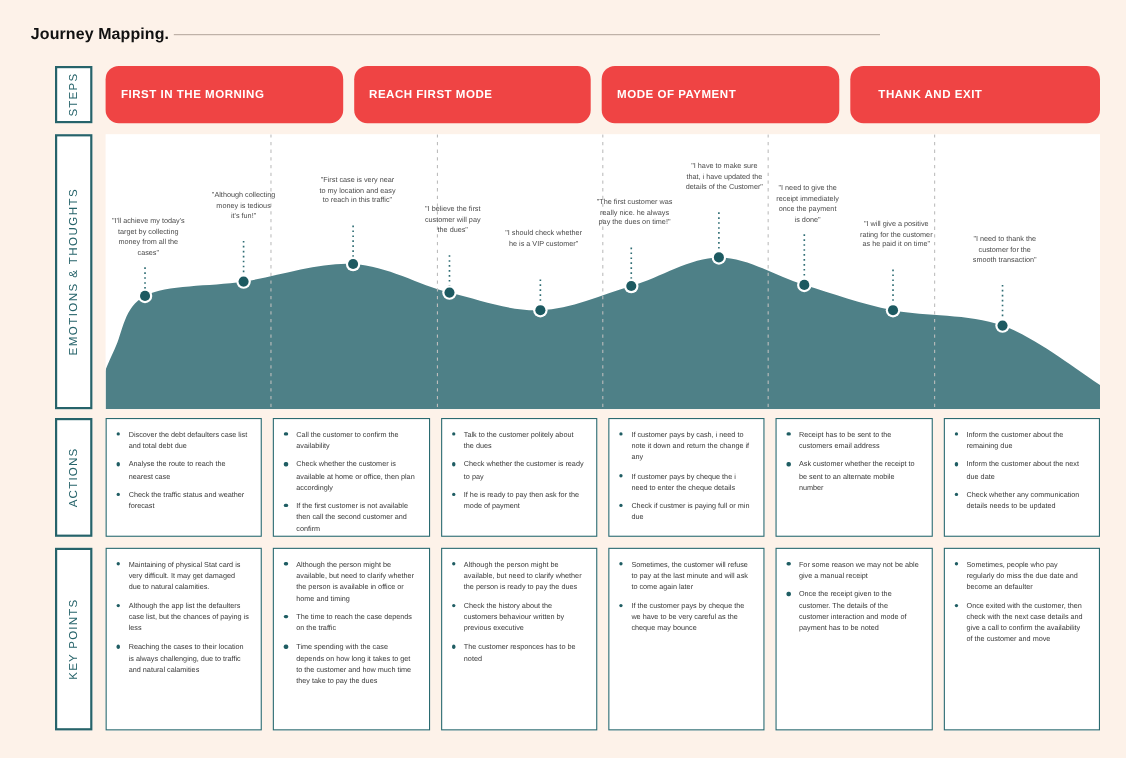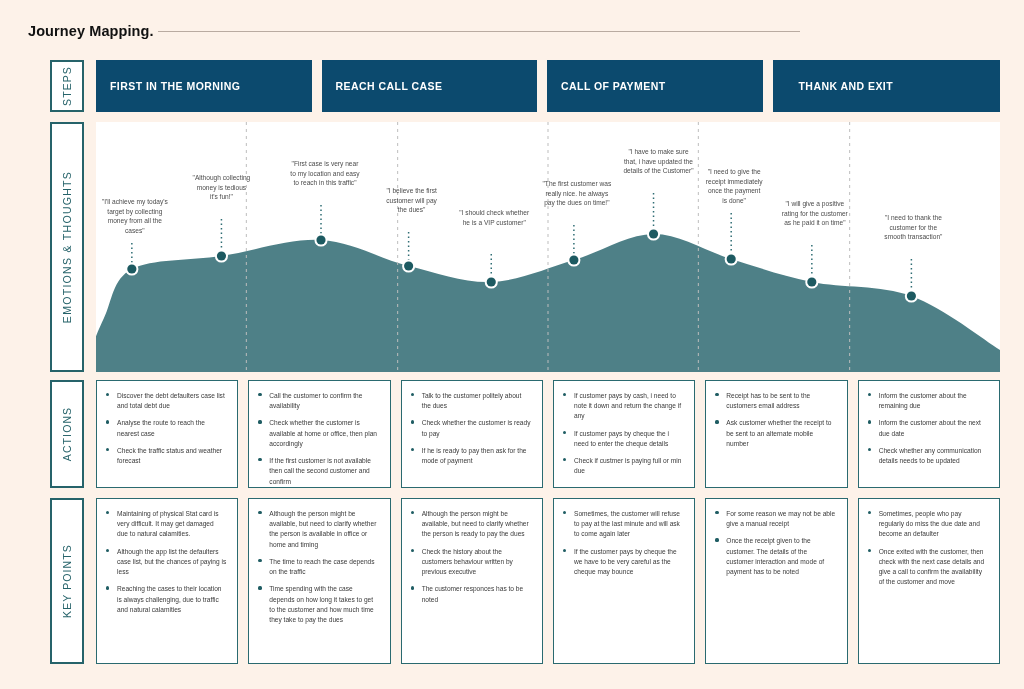--- a/index.html
+++ b/index.html
@@ -40,24 +40,24 @@
     font-size:10.5px;
     letter-spacing:1.1px;
     color:#26636a;
     font-weight:normal;
   }
   .rowbody{flex:1;display:flex;margin-left:12px;}
 
   
   #steps-row{left:50px;top:60px;width:950px;height:52px;}
   .step-cell{
-    flex:1;background:#0c4a6e;margin-right:10px;
+    flex:1;background:#ef4444;margin-right:10px;
     display:flex;align-items:center;
     color:#ffffff;font-size:10.5px;font-weight:bold;letter-spacing:.45px;
-    padding-left:14px;box-sizing:border-box;
+    padding-left:14px;box-sizing:border-box;border-radius:12px;
   }
   .step-cell:last-child{margin-right:0;padding-left:26px;}
 
   
   #emotions-row{left:50px;top:122px;width:950px;height:250px;}
   #emotions-row .rowlabel span{font-size:10.5px;letter-spacing:1.3px;}
   .chart-wrap{
     flex:1;background:#ffffff;position:relative;overflow:hidden;
   }
   .chart-wrap svg{display:block;width:100%;height:100%;}
@@ -106,22 +106,22 @@
   <div class="title">Journey Mapping.</div>
   <div class="rule"></div>
 </div>
 
 <div class="row" id="steps-row">
   <div class="rowlabel">
     <span>STEPS</span>
   </div>
   <div class="rowbody" id="steps-body">
       <div class="step-cell">FIRST IN THE MORNING</div>
-      <div class="step-cell">REACH CALL CASE</div>
-      <div class="step-cell">CALL OF PAYMENT</div>
+      <div class="step-cell">REACH FIRST MODE</div>
+      <div class="step-cell">MODE OF PAYMENT</div>
       <div class="step-cell">THANK AND EXIT</div>
     </div>
 </div>
 
 <div class="row" id="emotions-row">
   <div class="rowlabel">
     <span>EMOTIONS &amp; THOUGHTS</span>
   </div>
   <div class="rowbody">
     <div class="chart-wrap" id="chart-wrap">

